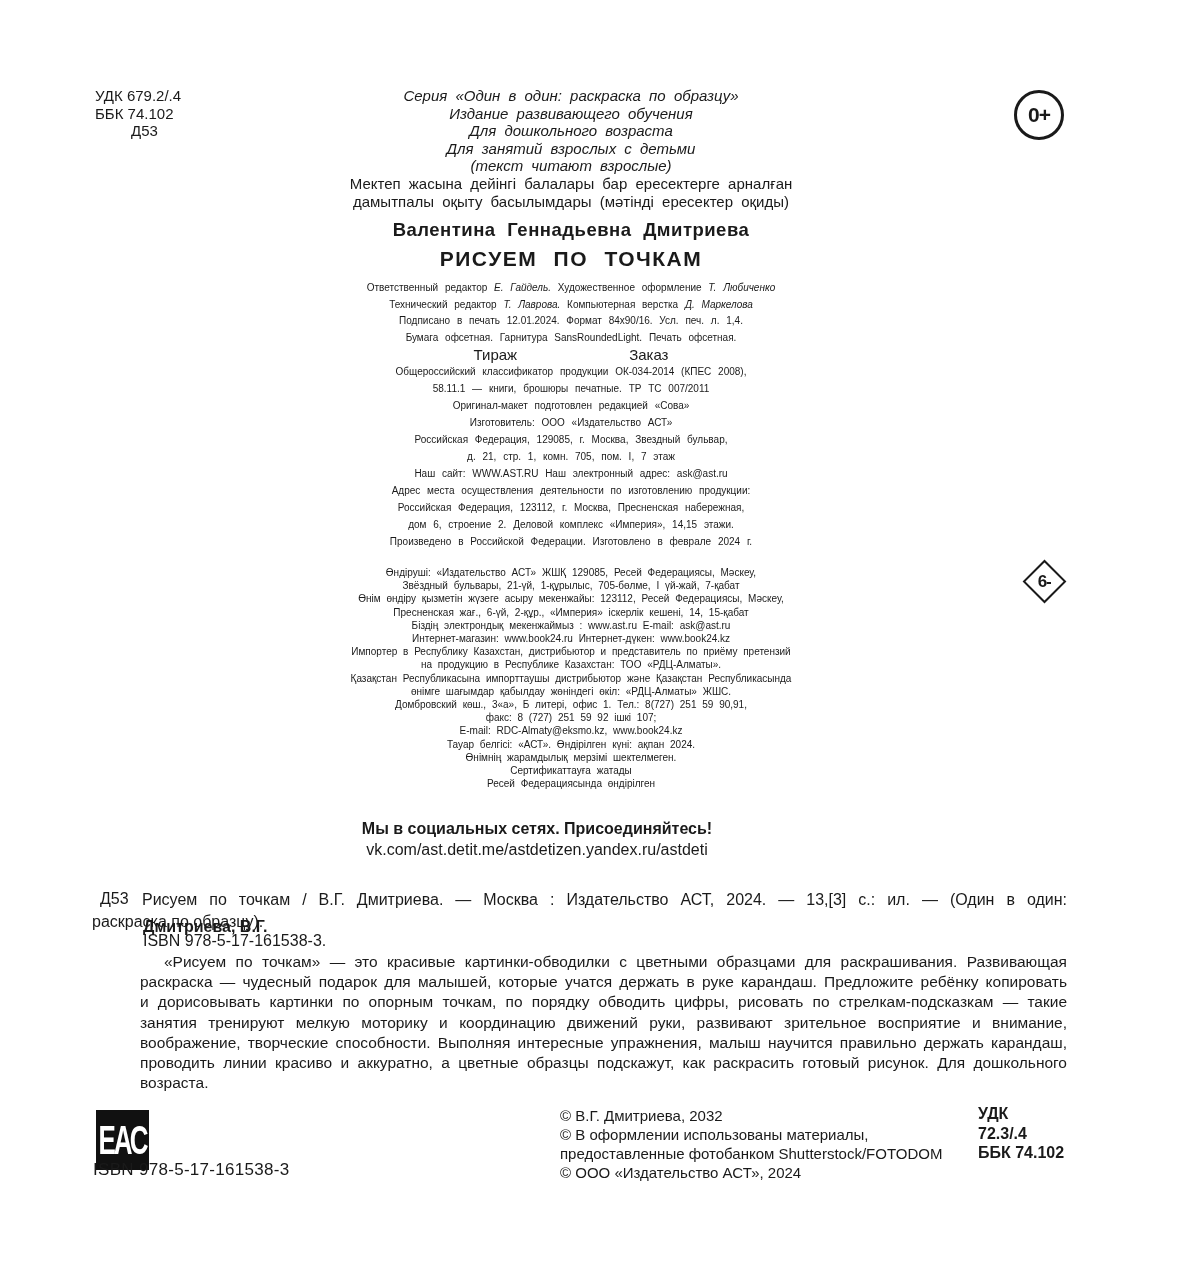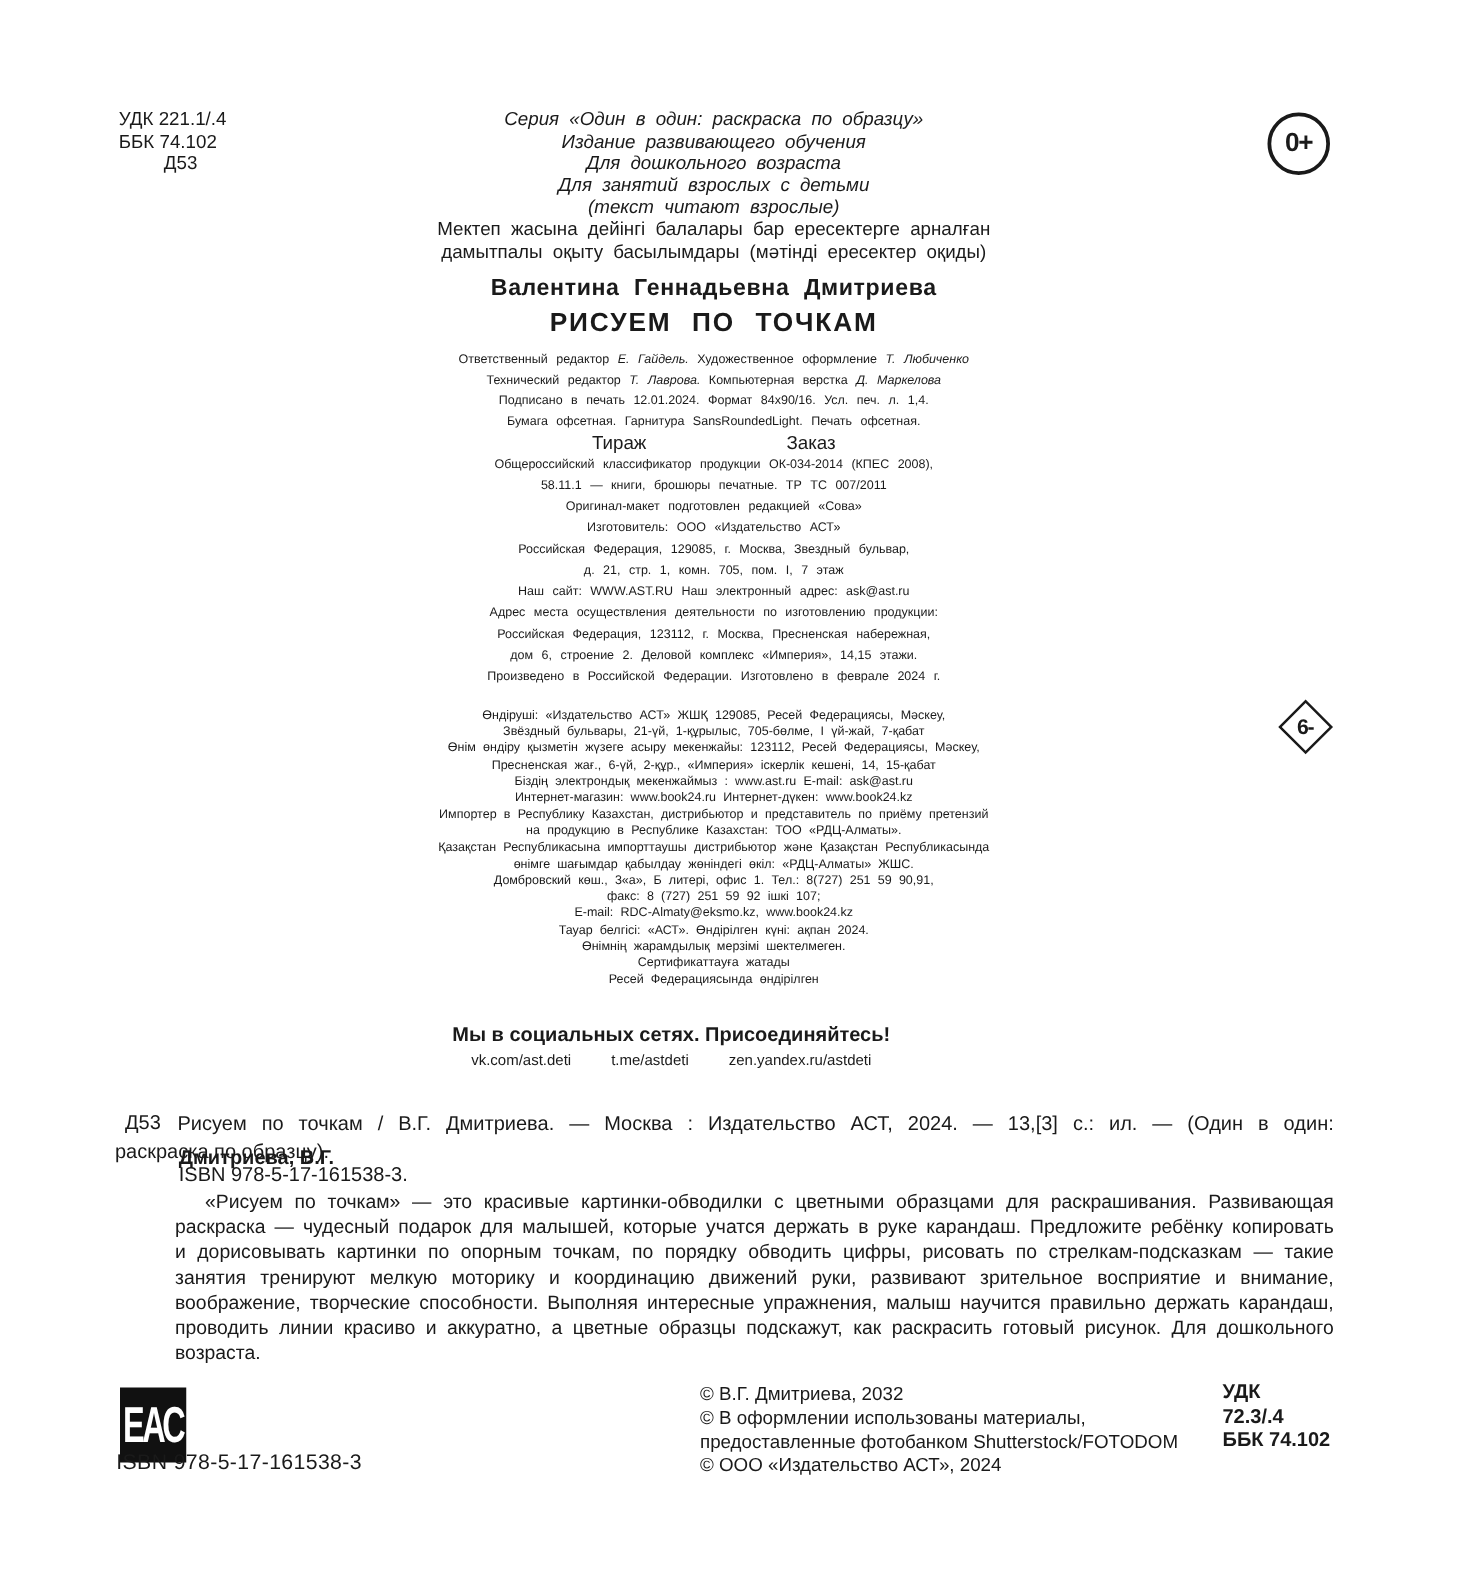--- a/index.html
+++ b/index.html
@@ -17,21 +17,21 @@
   .title{font-weight:bold;font-size:21px;word-spacing:9px;letter-spacing:1.5px;}
 
   .cline{font-size:10px;line-height:17px;word-spacing:4px;}
   .it{font-style:italic;}
 
   .tirazh{display:flex;justify-content:center;gap:112px;font-size:15px;line-height:17px;}
 
   .kz-line{font-size:10px;line-height:13.2px;word-spacing:3px;}
 
   .social-h{font-weight:bold;font-size:16px;}
-  .social-links{display:flex;justify-content:center;gap:32px;font-size:12px;}
+  .social-links{display:flex;justify-content:center;font-size:16px;}
 
   .card-author{font-weight:bold;font-size:16px;}
   .card-code,.entry2,.card-isbn{font-size:16px;}
   .entry1{font-size:16px;text-align:justify;text-align-last:justify;text-indent:50px;word-spacing:1px;}
   .annotation{font-size:15.5px;line-height:20.2px;text-align:justify;text-indent:24px;word-spacing:2px;}
 
   .badge-0{left:1014px;top:90px;width:44px;height:44px;border:3px solid #1a1a1a;border-radius:50%;
            display:flex;align-items:center;justify-content:center;font-weight:bold;font-size:21px;letter-spacing:-1px;}
   .badge-6{left:1029px;top:566px;width:27px;height:27px;border:2.5px solid #1a1a1a;transform:rotate(45deg);
            display:flex;align-items:center;justify-content:center;}
@@ -41,21 +41,21 @@
   .eac span{color:#fff;font-weight:bold;font-size:26px;letter-spacing:-2px;transform:scaleY(1.55);display:inline-block;}
   .isbn-bottom{left:93px;top:1160px;font-size:17px;letter-spacing:.3px;}
   .copyright{left:560px;top:1106px;font-size:15px;line-height:19px;}
   .udk-right{left:978px;top:1104px;font-weight:bold;font-size:16px;line-height:19.5px;}
 </style>
 </head>
 <body>
 
 <div class="page">
 
-  <div class="abs tl-line" style="left:95px;top:87px;">УДК 221.1/.4</div>
+  <div class="abs tl-line" style="left:95px;top:87px;">УДК 679.2/.4</div>
   <div class="abs tl-line" style="left:95px;top:104.5px;">ББК 74.102</div>
   <div class="abs tl-line" style="left:131px;top:122px;">Д53</div>
 
   <div class="abs badge-0">0+</div>
 
   <div class="abs center-col" style="top:87px;">
       <div class="series-line">Серия «Один в один: раскраска по образцу»</div>
       <div class="series-line">Издание развивающего обучения</div>
       <div class="series-line">Для дошкольного возраста</div>
       <div class="series-line">Для занятий взрослых с детьми</div>

